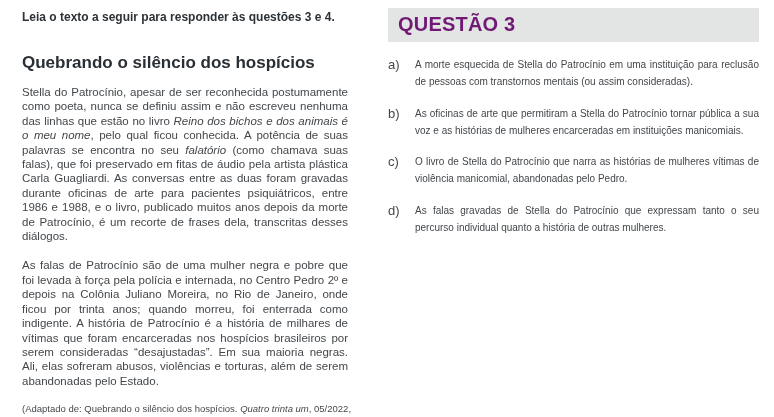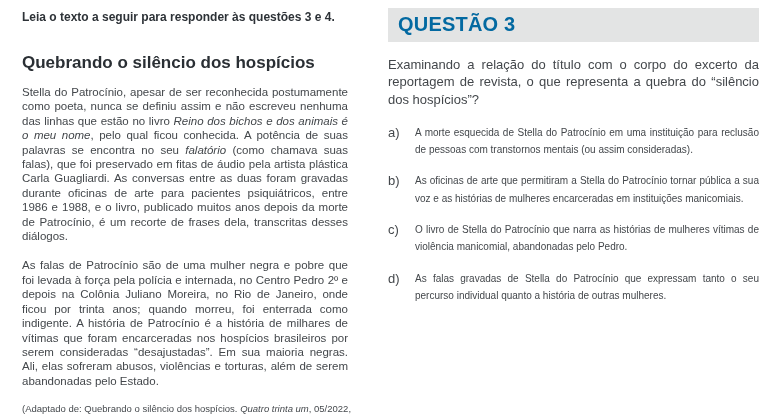--- a/index.html
+++ b/index.html
@@ -61,21 +61,21 @@
   em { font-style: italic; }
   
   .question-header-bar {
     background: #e3e4e4;
     padding: 5px 10px 6px 10px;
     margin-bottom: 14px;
   }
   .question-header-text {
     font-size: 20px;
     font-weight: bold;
-    color: #0369a1;
+    color: #701a75;
     letter-spacing: 0.2px;
     line-height: 23px;
   }
   .question-intro {
     font-size: 13px;
     line-height: 17.3px;
     text-align: justify;
     hyphens: auto;
     -webkit-hyphens: auto;
     margin: 0 0 16px 0;
@@ -119,21 +119,20 @@
     <p class="passage-paragraph">As falas de Patrocínio são de uma mulher negra e pobre que foi levada à força pela polícia e internada, no Centro Pedro 2º e depois na Colônia Juliano Moreira, no Rio de Janeiro, onde ficou por trinta anos; quando morreu, foi enterrada como indigente. A história de Patrocínio é a história de milhares de vítimas que foram encarceradas nos hospícios brasileiros por serem consideradas “desajustadas”. Em sua maioria negras. Ali, elas sofreram abusos, violências e torturas, além de serem abandonadas pelo Estado.</p>
 
     <p class="source-line"><span>(Adaptado de: Quebrando o silêncio dos hospícios. </span><em>Quatro trinta um</em><span>, 05/2022, p. 27.)</span></p>
   </div>
 
   <div class="right-col">
     <div class="question-header-bar">
       <span class="question-header-text">QUESTÃO 3</span>
     </div>
 
-    <p class="question-intro">Examinando a relação do título com o corpo do excerto da reportagem de revista, o que representa a quebra do “silêncio dos hospícios”?</p>
 
     <ul class="options-list">
       <li class="option-item">
         <span class="option-letter">a)</span>
         <span class="option-text">A morte esquecida de Stella do Patrocínio em uma instituição para reclusão de pessoas com transtornos mentais (ou assim consideradas).</span>
       </li>
       <li class="option-item">
         <span class="option-letter">b)</span>
         <span class="option-text">As oficinas de arte que permitiram a Stella do Patrocínio tornar pública a sua voz e as histórias de mulheres encarceradas em instituições manicomiais.</span>
       </li>

